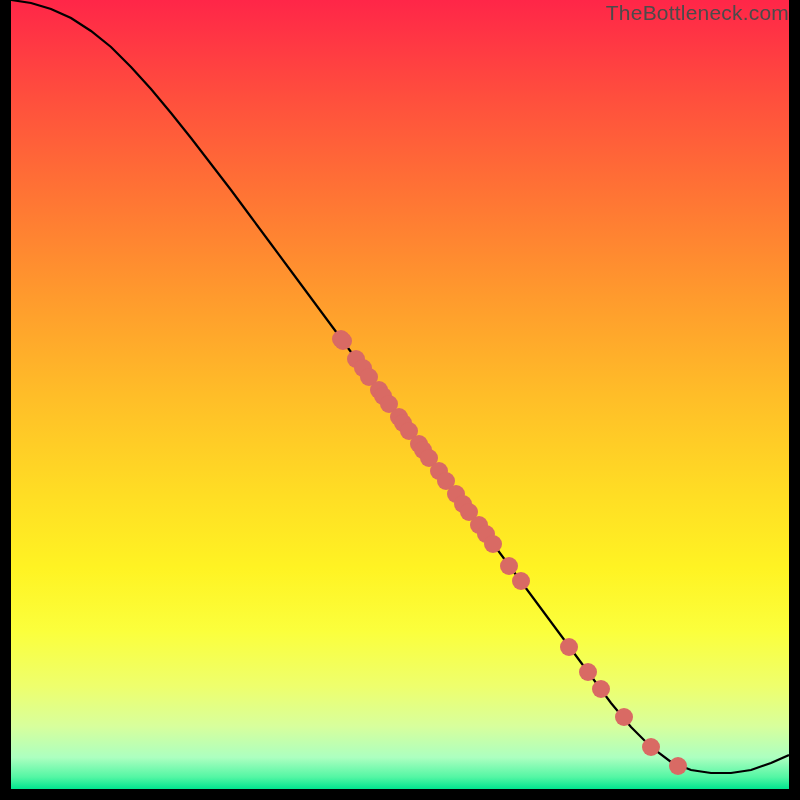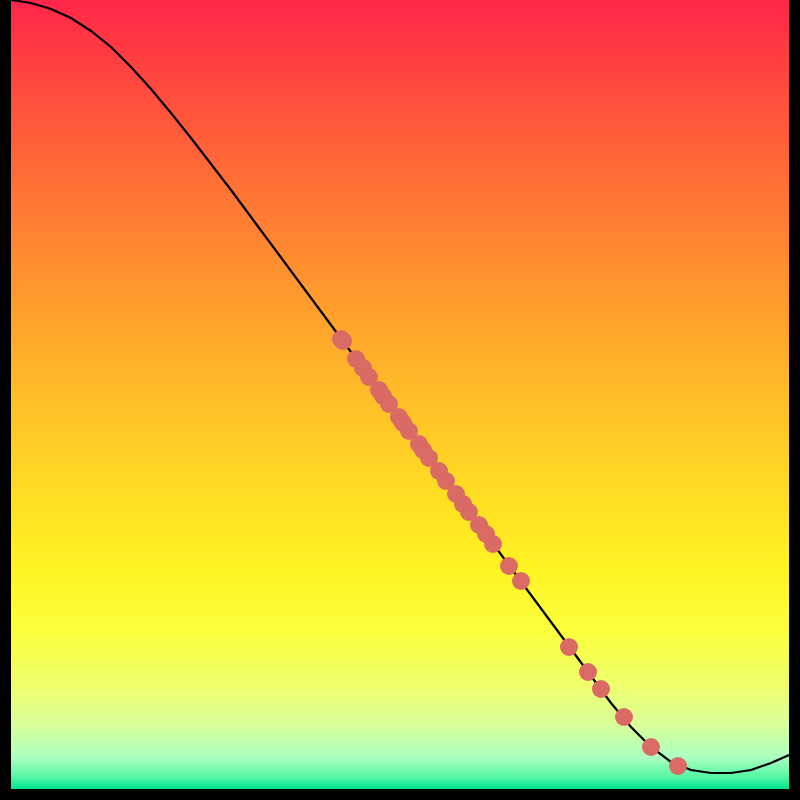--- a/index.html
+++ b/index.html
@@ -87,13 +87,14 @@
         <circle cx="498" cy="566" r="9" fill="#d96a64"></circle>
         <circle cx="510" cy="581" r="9" fill="#d96a64"></circle>
         <circle cx="558" cy="647" r="9" fill="#d96a64"></circle>
         <circle cx="577" cy="672" r="9" fill="#d96a64"></circle>
         <circle cx="590" cy="689" r="9" fill="#d96a64"></circle>
         <circle cx="613" cy="717" r="9" fill="#d96a64"></circle>
         <circle cx="640" cy="747" r="9" fill="#d96a64"></circle>
         <circle cx="667" cy="766" r="9" fill="#d96a64"></circle>
       </g>
   </svg>
+  <div class="watermark">TheBottleneck.com</div>
 </div>
 
 </body></html>

